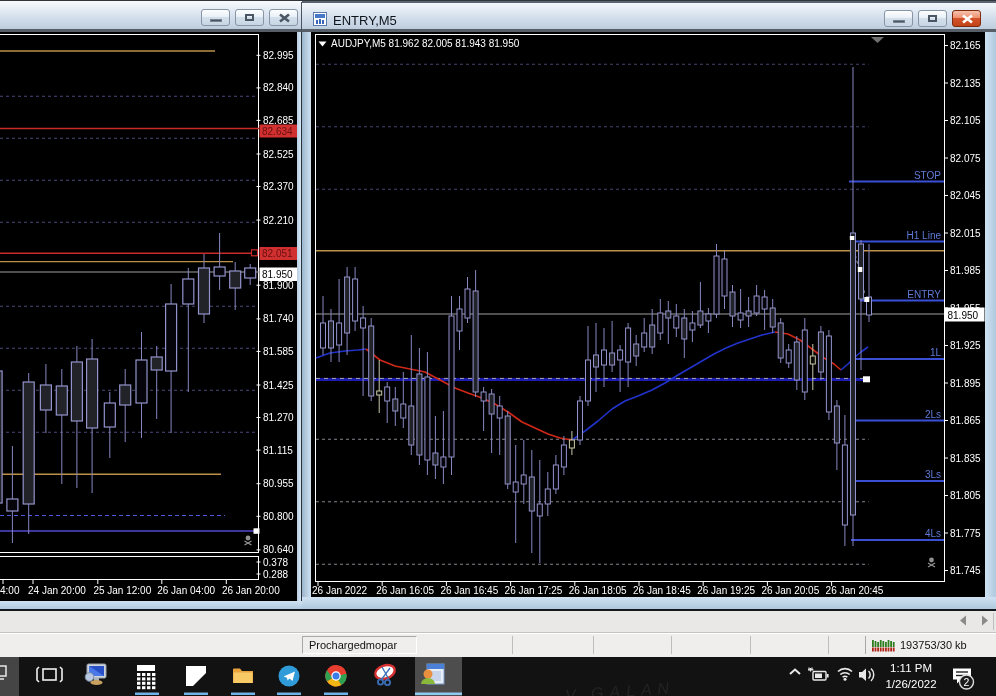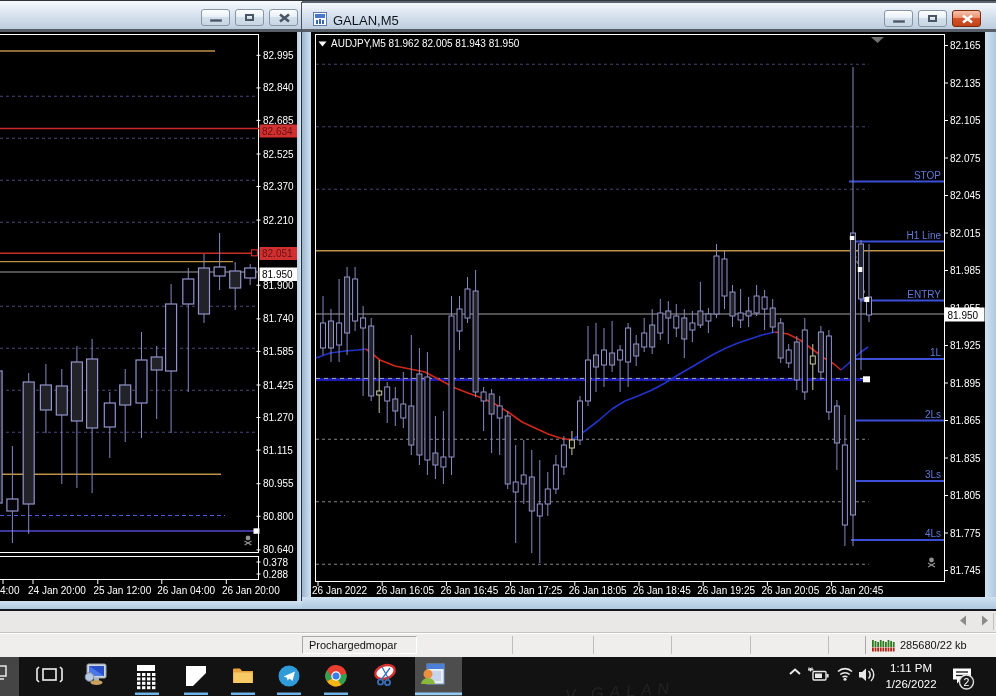--- a/index.html
+++ b/index.html
@@ -142,21 +142,21 @@
 
 <div style="position:absolute;left:300.5px;top:2px;width:2px;height:30px;background:#49535f"></div>
 <div style="position:absolute;left:302px;top:1px;width:694px;height:30px;background:linear-gradient(180deg,#f8fbfd 0%,#e3ebf4 30%,#d0dcea 60%,#c3d1e1 85%,#b7c7d9 100%)"></div>
 <div style="position:absolute;left:302px;top:1px;width:694px;height:1.5px;background:#5a6472"></div>
 <div style="position:absolute;left:313px;top:12px;width:14px;height:14px;background:#fff;border:1px solid #5a7ab0">
   <div style="position:absolute;left:1px;top:1px;width:10px;height:4px;background:#4a78c8"></div>
   <div style="position:absolute;left:2px;top:7px;width:2px;height:4px;background:#3a66b8"></div>
   <div style="position:absolute;left:5px;top:6px;width:2px;height:5px;background:#3a66b8"></div>
   <div style="position:absolute;left:8px;top:7px;width:2px;height:4px;background:#3a66b8"></div>
 </div>
-<div style="position:absolute;left:333px;top:13px;font-size:13px;color:#10151c">GALAN,M5</div>
+<div style="position:absolute;left:333px;top:13px;font-size:13px;color:#10151c">ENTRY,M5</div>
 <div style="position:absolute;left:302px;top:29px;width:694px;height:2.5px;background:#565e68"></div>
 <div style="position:absolute;left:884px;top:10px;width:29px;height:17px;background:linear-gradient(180deg,#fdfeff 0%,#e8f0f7 45%,#d3dfeb 50%,#c8d6e4 100%);border:1px solid #8795a5;border-radius:3px;box-sizing:border-box">
     <div style="position:absolute;left:8px;top:9px;width:12px;height:3px;background:#4a5663;border:1px solid #76828f"></div>
   </div>
 <div style="position:absolute;left:918px;top:10px;width:29px;height:17px;background:linear-gradient(180deg,#fdfeff 0%,#e8f0f7 45%,#d3dfeb 50%,#c8d6e4 100%);border:1px solid #8795a5;border-radius:3px;box-sizing:border-box">
     <div style="position:absolute;left:9px;top:4px;width:9px;height:7px;border:2px solid #4a5663;background:transparent"></div>
   </div>
 <div style="position:absolute;left:952px;top:10px;width:29px;height:17px;background:linear-gradient(180deg,#f6c2ae 0%,#ee9270 45%,#d3542b 50%,#c14318 100%);border:1px solid #7e2a0c;border-radius:3px;box-sizing:border-box">
     <svg style="position:absolute;left:0;top:0" width="29" height="17">
       <path d="M10,4.5 L19,11.5 M19,4.5 L10,11.5" stroke="#fff" stroke-width="2.6"></path>
@@ -428,21 +428,21 @@
     <rect x="12.4" y="10.5" width="1.8" height="4" fill="#b02418"></rect>
     <rect x="15.0" y="5" width="1.8" height="5" fill="#2e7d1e"></rect>
     <rect x="15.0" y="10.5" width="1.8" height="4" fill="#b02418"></rect>
     <rect x="17.6" y="3" width="1.8" height="7" fill="#2e7d1e"></rect>
     <rect x="17.6" y="10.5" width="1.8" height="4" fill="#b02418"></rect>
     <rect x="20.2" y="4" width="1.8" height="6" fill="#2e7d1e"></rect>
     <rect x="20.2" y="10.5" width="1.8" height="4" fill="#b02418"></rect>
     <rect x="22.8" y="5" width="1.8" height="5" fill="#2e7d1e"></rect>
     <rect x="22.8" y="10.5" width="1.8" height="4" fill="#b02418"></rect>
 </svg>
-<div style="position:absolute;left:900px;top:639px;font-size:11px;color:#111">285680/22 kb</div>
+<div style="position:absolute;left:900px;top:639px;font-size:11px;color:#111">193753/30 kb</div>
 <div style="position:absolute;left:512px;top:636px;width:1px;height:18px;background:#bdbdbd"></div>
 <div style="position:absolute;left:593px;top:636px;width:1px;height:18px;background:#bdbdbd"></div>
 <div style="position:absolute;left:671px;top:636px;width:1px;height:18px;background:#bdbdbd"></div>
 <div style="position:absolute;left:750px;top:636px;width:1px;height:18px;background:#bdbdbd"></div>
 <div style="position:absolute;left:828px;top:636px;width:1px;height:18px;background:#bdbdbd"></div>
 
 <div style="position:absolute;left:0;top:657px;width:996px;height:39px;background:#121212"></div>
 <div style="position:absolute;left:565px;top:683px;font-size:16px;color:#232323;font-style:italic;transform:rotate(-4deg);letter-spacing:6px">V.GALAN</div>
 <div style="position:absolute;left:0;top:657px;width:19px;height:39px;background:#454545"></div>
 <svg style="position:absolute;left:0;top:657px" width="996" height="39">

